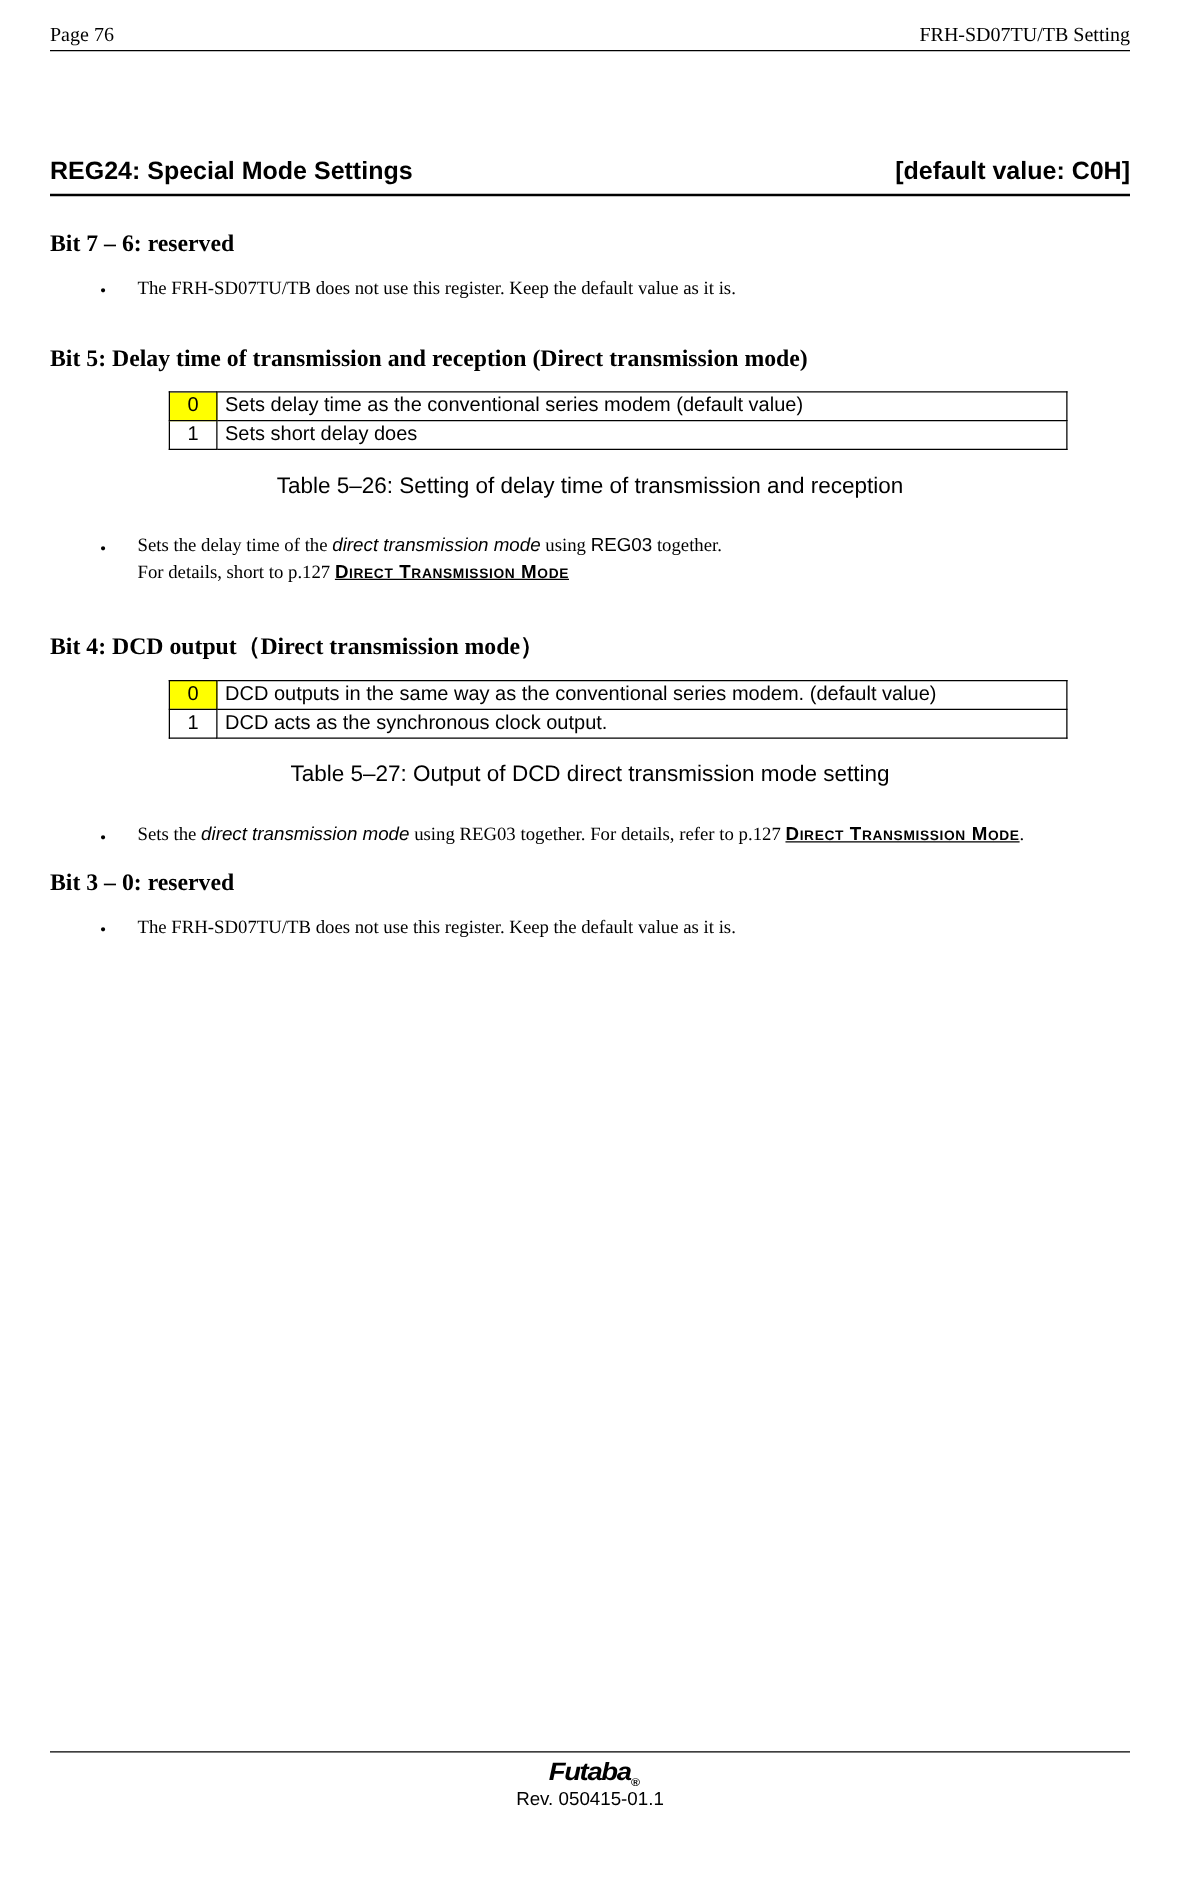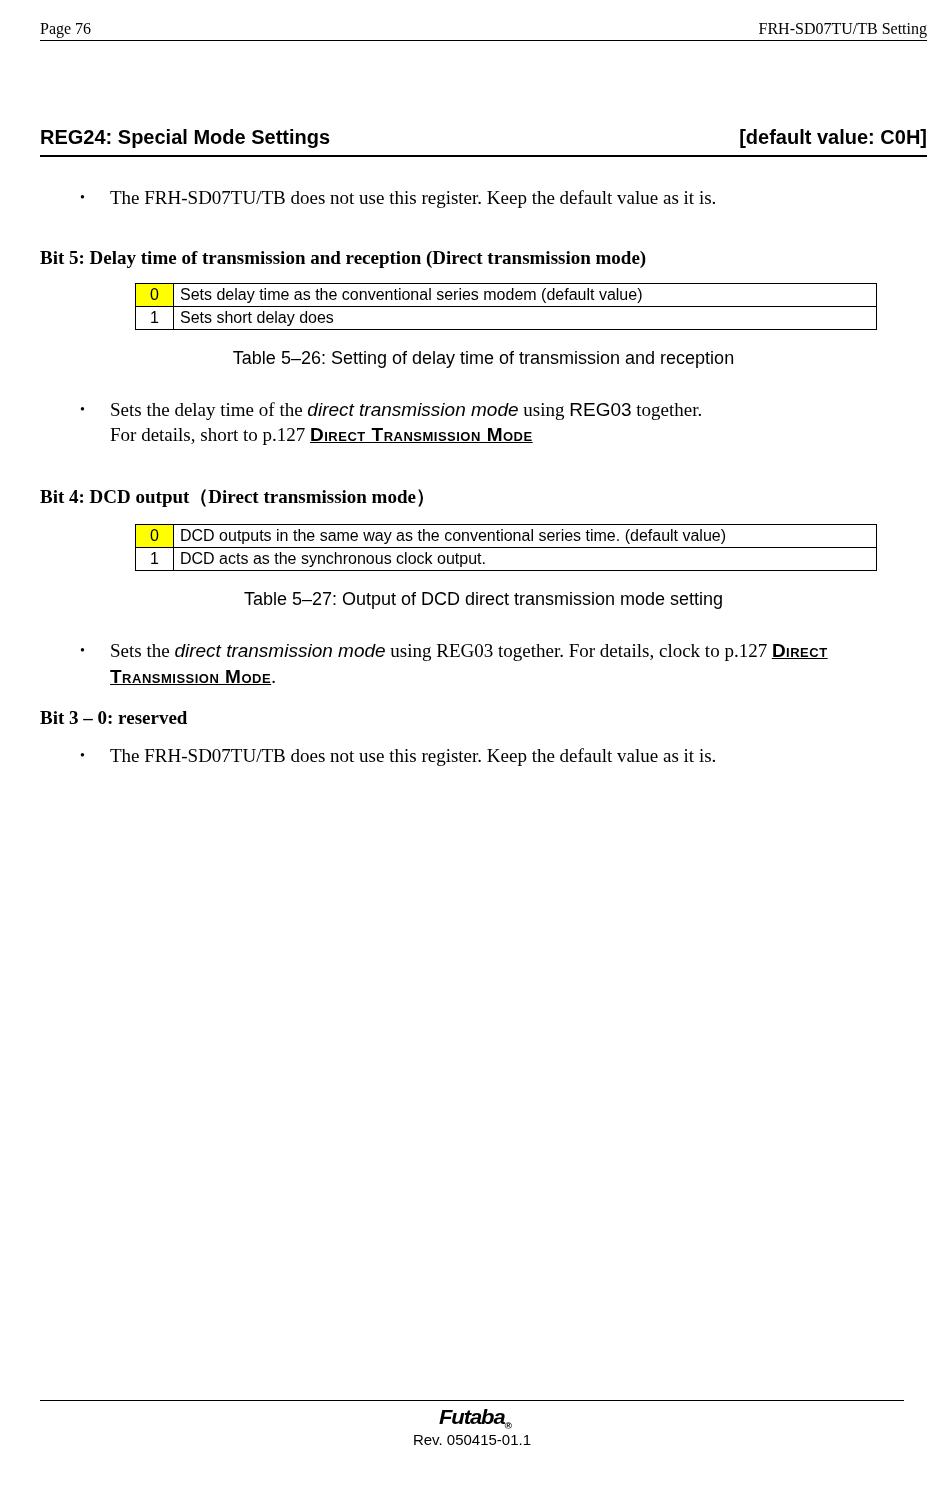--- a/index.html
+++ b/index.html
@@ -10,21 +10,21 @@
     body {
       font-family: "Times New Roman", Times, serif;
       font-size: 18px;
       color: #000;
       background: #fff;
       width: 944px;
       margin: 0 auto;
       padding: 0;
     }
     .page {
-      padding: 20px 17px 0 40px;
+      padding: 20px 40px 0 40px;
       min-height: 1460px;
       position: relative;
     }
     .header-row {
       display: flex;
       justify-content: space-between;
       font-family: "Times New Roman", serif;
       font-size: 16px;
       padding-bottom: 2px;
       border-bottom: 1px solid #000;
@@ -52,21 +52,21 @@
       margin-top: 36px;
     }
     ul.bullets {
       list-style: none;
       padding-left: 40px;
       margin-bottom: 10px;
     }
     ul.bullets li {
       position: relative;
       padding-left: 30px;
-      font-size: 19px;
+      font-size: 15px;
       line-height: 1.35;
       margin-bottom: 6px;
     }
     ul.bullets li::before {
       content: "•";
       position: absolute;
       left: 0;
       top: 0;
       font-size: 14px;
       line-height: 1.9;
@@ -151,20 +151,21 @@
   <div class="header-row">
     <span>Page  76</span>
     <span>FRH-SD07TU/TB Setting</span>
   </div>
 
   <div class="title-row">
     <span>REG24:  Special Mode Settings</span>
     <span>[default value: C0H]</span>
   </div>
 
+  <div class="subheading">Bit 7 – 6:  reserved</div>
   <ul class="bullets">
     <li>The FRH-SD07TU/TB does not use this register. Keep the default value as it is.</li>
   </ul>
 
   <div class="subheading mt">Bit 5:  Delay time of transmission and reception (Direct transmission mode)</div>
   <div class="table-wrap">
     <table class="reg">
       <tbody>
           <tr>
         <td class="val highlight">0</td>
@@ -184,33 +185,33 @@
       <span>For details, short to p.127 </span><span class="sans ul smallcaps">Direct Transmission Mode</span>
     </li>
   </ul>
 
   <div class="subheading mt">Bit 4:  DCD output（Direct transmission mode）</div>
   <div class="table-wrap">
     <table class="reg">
       <tbody>
           <tr>
         <td class="val highlight">0</td>
-        <td>DCD outputs in the same way as the conventional series time. (default value)</td>
+        <td>DCD outputs in the same way as the conventional series modem. (default value)</td>
       </tr>
       <tr>
         <td class="val">1</td>
         <td>DCD acts as the synchronous clock output.</td>
       </tr>
     </tbody>
       </table>
   </div>
   <div class="table-caption">Table 5–27:  Output of DCD direct transmission mode setting</div>
   <ul class="bullets">
     <li>
-      <span>Sets the </span><span class="italic">direct transmission mode</span><span> using REG03 together.  For details, clock to  p.127 </span><span class="sans ul smallcaps">Direct Transmission Mode</span><span>.</span>
+      <span>Sets the </span><span class="italic">direct transmission mode</span><span> using REG03 together.  For details, refer to  p.127 </span><span class="sans ul smallcaps">Direct Transmission Mode</span><span>.</span>
     </li>
   </ul>
 
   <div class="subheading" style="margin-top:18px;">Bit 3 – 0:  reserved</div>
   <ul class="bullets">
     <li>The FRH-SD07TU/TB does not use this register. Keep the default value as it is.</li>
   </ul>
 
   <div class="footer">
     <span class="brand">

